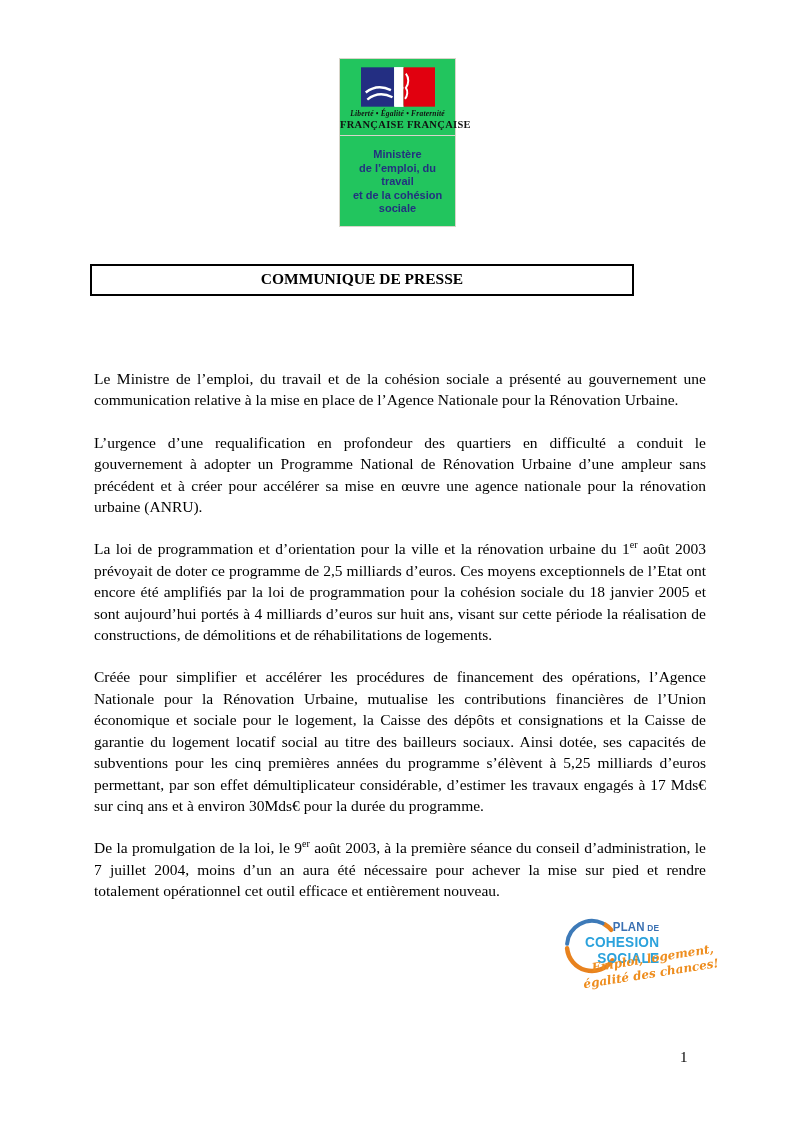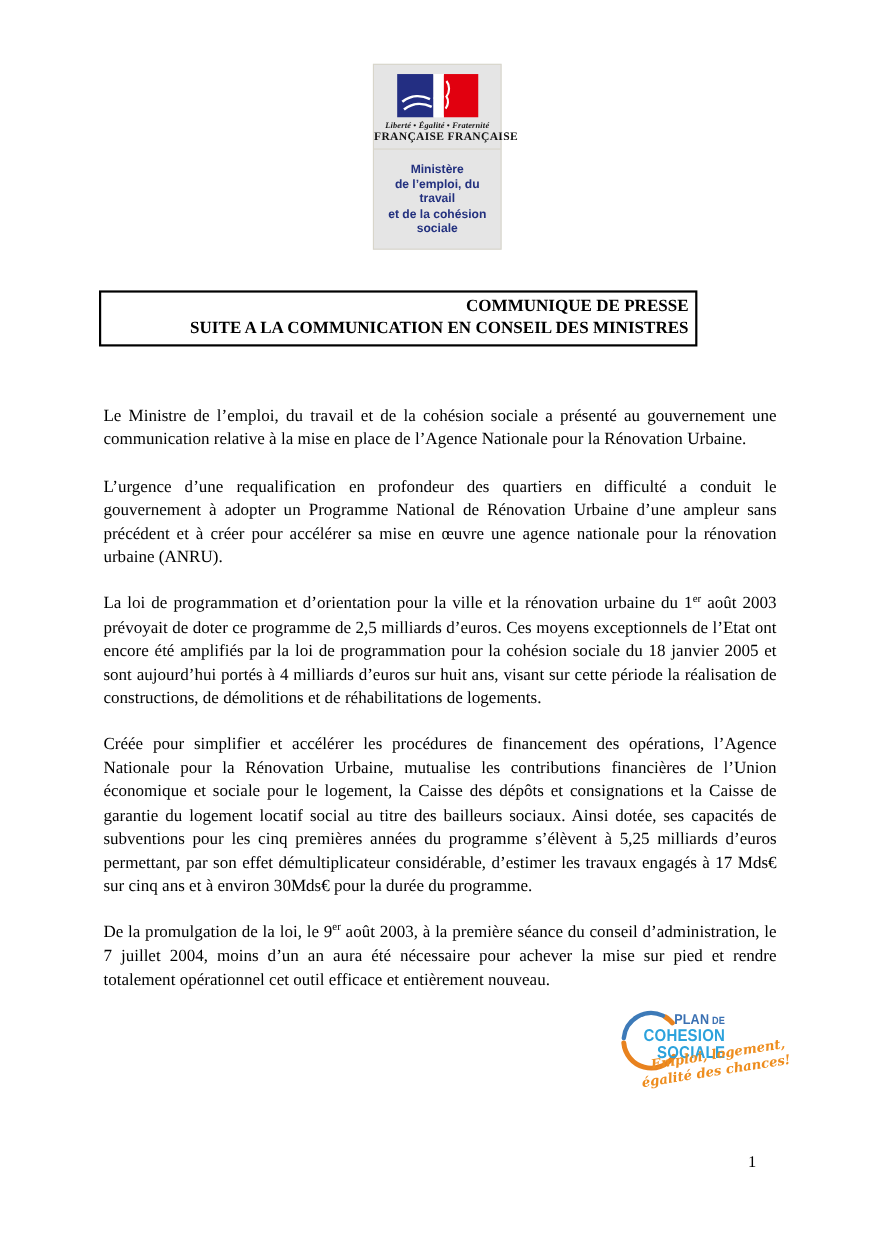--- a/index.html
+++ b/index.html
@@ -14,21 +14,21 @@
     overflow: hidden;
   }
 
   
   .header-logo {
     position: absolute;
     left: 339px;
     top: 58px;
     width: 117px;
     border: 1px solid #d8d5ca;
-    background: #e5e5e5;
+    background: #22c55e;
     text-align: center;
   }
   .flag-svg { display: block; margin: 8px auto 2px; }
   .logo-motto {
     font-family: "Liberation Serif", serif;
     font-style: italic;
     font-weight: bold;
     font-size: 7.5px;
     letter-spacing: 0.2px;
     color: #111;
@@ -54,21 +54,21 @@
   }
 
   
   .title-box {
     position: absolute;
     left: 90px;
     top: 264px;
     width: 544px;
     border: 2px solid #000;
     padding: 3px 6px 5px;
-    text-align: right;
+    text-align: center;
     font-weight: bold;
     font-size: 15.5px;
     line-height: 19.5px;
   }
 
   
   .body-text {
     position: absolute;
     left: 94px;
     top: 368px;
@@ -152,21 +152,20 @@
     <div class="logo-republic">FRANÇAISE FRANÇAISE</div>
     <div class="ministry">
       <div>Ministère</div>
       <div>de l’emploi, du travail</div>
       <div>et de la cohésion sociale</div>
     </div>
   </div>
 
   <div class="title-box">
     <div>COMMUNIQUE DE PRESSE</div>
-    <div>SUITE A LA COMMUNICATION EN CONSEIL DES MINISTRES</div>
   </div>
 
   <div class="body-text">
     <p><span>Le Ministre de l’emploi, du travail et de la cohésion sociale a présenté au gouvernement une communication relative à la mise en place de l’Agence Nationale pour la Rénovation Urbaine.</span></p>
     <p><span>L’urgence d’une requalification en profondeur des quartiers en difficulté a conduit le gouvernement à adopter un Programme National de Rénovation Urbaine d’une ampleur sans précédent et à créer pour accélérer sa mise en œuvre une agence nationale pour la rénovation urbaine (ANRU).</span></p>
     <p><span>La loi de programmation et d’orientation pour la ville et la rénovation urbaine du 1</span><sup>er</sup><span> août 2003 prévoyait de doter ce programme de 2,5 milliards d’euros. Ces moyens exceptionnels de l’Etat ont encore été amplifiés par la loi de programmation pour la cohésion sociale du 18 janvier 2005 et sont aujourd’hui portés à 4 milliards d’euros sur huit ans, visant sur cette période la réalisation de constructions, de démolitions et de réhabilitations de logements.</span></p>
     <p><span>Créée pour simplifier et accélérer les procédures de financement des opérations, l’Agence Nationale pour la Rénovation Urbaine, mutualise les contributions financières de l’Union économique et sociale pour le logement, la Caisse des dépôts et consignations et la Caisse de garantie du logement locatif social au titre des bailleurs sociaux. Ainsi dotée, ses capacités de subventions pour les cinq premières années du programme s’élèvent à 5,25 milliards d’euros permettant, par son effet démultiplicateur considérable, d’estimer les travaux engagés à 17 Mds€ sur cinq ans et à environ 30Mds€ pour la durée du programme.</span></p>
     <p><span>De la promulgation de la loi, le 9</span><sup>er</sup><span> août 2003, à la première séance du conseil d’administration, le 7 juillet 2004, moins d’un an aura été nécessaire pour achever la mise sur pied et rendre totalement opérationnel cet outil efficace et entièrement nouveau.</span></p>
   </div>
 

